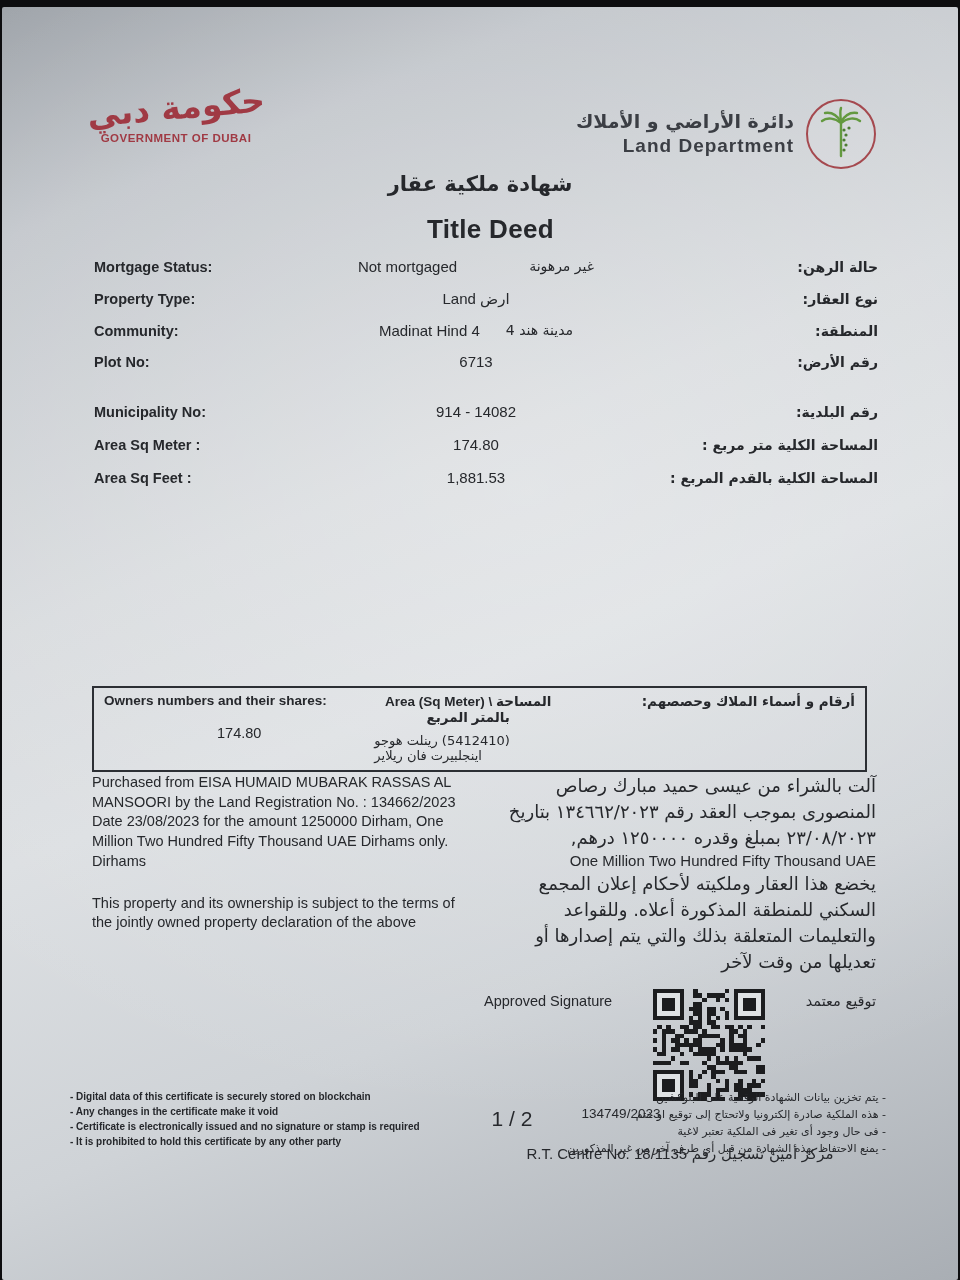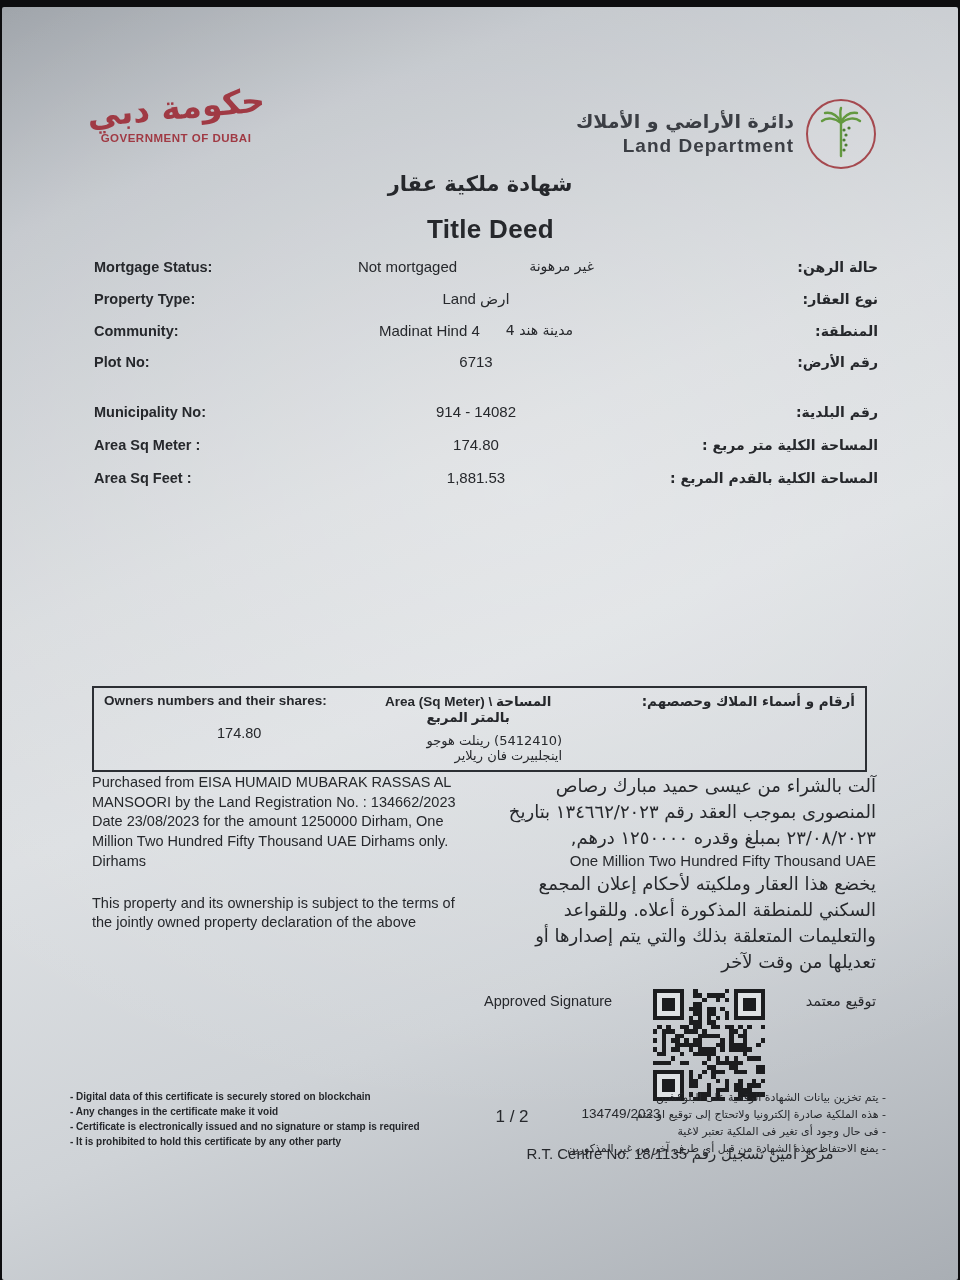--- a/index.html
+++ b/index.html
@@ -33,41 +33,41 @@
   .flabel-ar{text-align:right;direction:rtl;font-family:"DejaVu Sans",sans-serif;font-size:14px;font-weight:bold;}
   
   .owners-box{position:absolute;top:679px;left:90px;width:775px;border:2px solid #2c2f34;
     padding:5px 10px 7px 10px;box-sizing:border-box;}
   .orow{display:grid;grid-template-columns:36% 25% 39%;}
   .ohead-left{font-size:13.5px;font-weight:bold;line-height:1.25;}
   .ohead-center{font-size:13.5px;font-weight:bold;text-align:center;}
   .ohead-right{direction:rtl;text-align:right;font-family:"DejaVu Sans",sans-serif;font-size:13.5px;font-weight:bold;}
   .oval-left{font-size:14.5px;line-height:1.3;}
   .oval-center{font-size:14.5px;text-align:center;}
-  .oval-right{direction:rtl;text-align:right;font-family:"DejaVu Sans",sans-serif;font-size:13px;padding-top:8px;}
+  .oval-right{direction:rtl;text-align:left;font-family:"DejaVu Sans",sans-serif;font-size:13px;padding-top:8px;}
   
   .columns{position:absolute;top:766px;left:90px;right:82px;display:flex;justify-content:space-between;}
   .col-left{width:378px;}
   .para-en{font-size:14.5px;line-height:1.36;}
   .para-en + .para-en{margin-top:22px;}
   .col-right{width:392px;}
   .para-ar{direction:rtl;text-align:right;font-family:"DejaVu Sans",sans-serif;font-size:18px;line-height:1.45;}
   .amount-line{direction:rtl;text-align:right;font-size:15px;line-height:1.3;}
   
   .sig-row{display:flex;align-items:flex-start;justify-content:space-between;margin-top:14px;}
   .sig-label-en{font-size:14.5px;margin-top:4px;}
   .sig-label-ar{font-family:"DejaVu Sans",sans-serif;font-size:14.5px;margin-top:4px;}
   .qr{width:112px;height:112px;}
   .qr-number{text-align:center;font-size:13.5px;margin-top:5px;margin-right:118px;}
   .rt-line{direction:rtl;text-align:center;font-size:15px;font-family:"DejaVu Sans",sans-serif;margin-top:24px;}
   .rt-line .lat{font-family:"Liberation Sans",sans-serif;}
   
   .footer{position:absolute;top:1082px;left:68px;right:72px;display:flex;justify-content:space-between;}
   .notes-en{width:420px;font-size:10px;font-weight:bold;line-height:1.5;}
-  .page-no{font-size:17px;margin-top:18px;}
+  .page-no{font-size:21px;margin-top:18px;}
   .notes-ar{width:352px;direction:rtl;text-align:right;font-family:"DejaVu Sans",sans-serif;font-size:11px;line-height:1.55;}
 </style>
 </head>
 <body>
 
 <div class="paper">
 
   <div class="gov-logo">
     <div class="gov-calligraphy">حكومة دبي</div>
     <div class="gov-caption">GOVERNMENT OF DUBAI</div>

